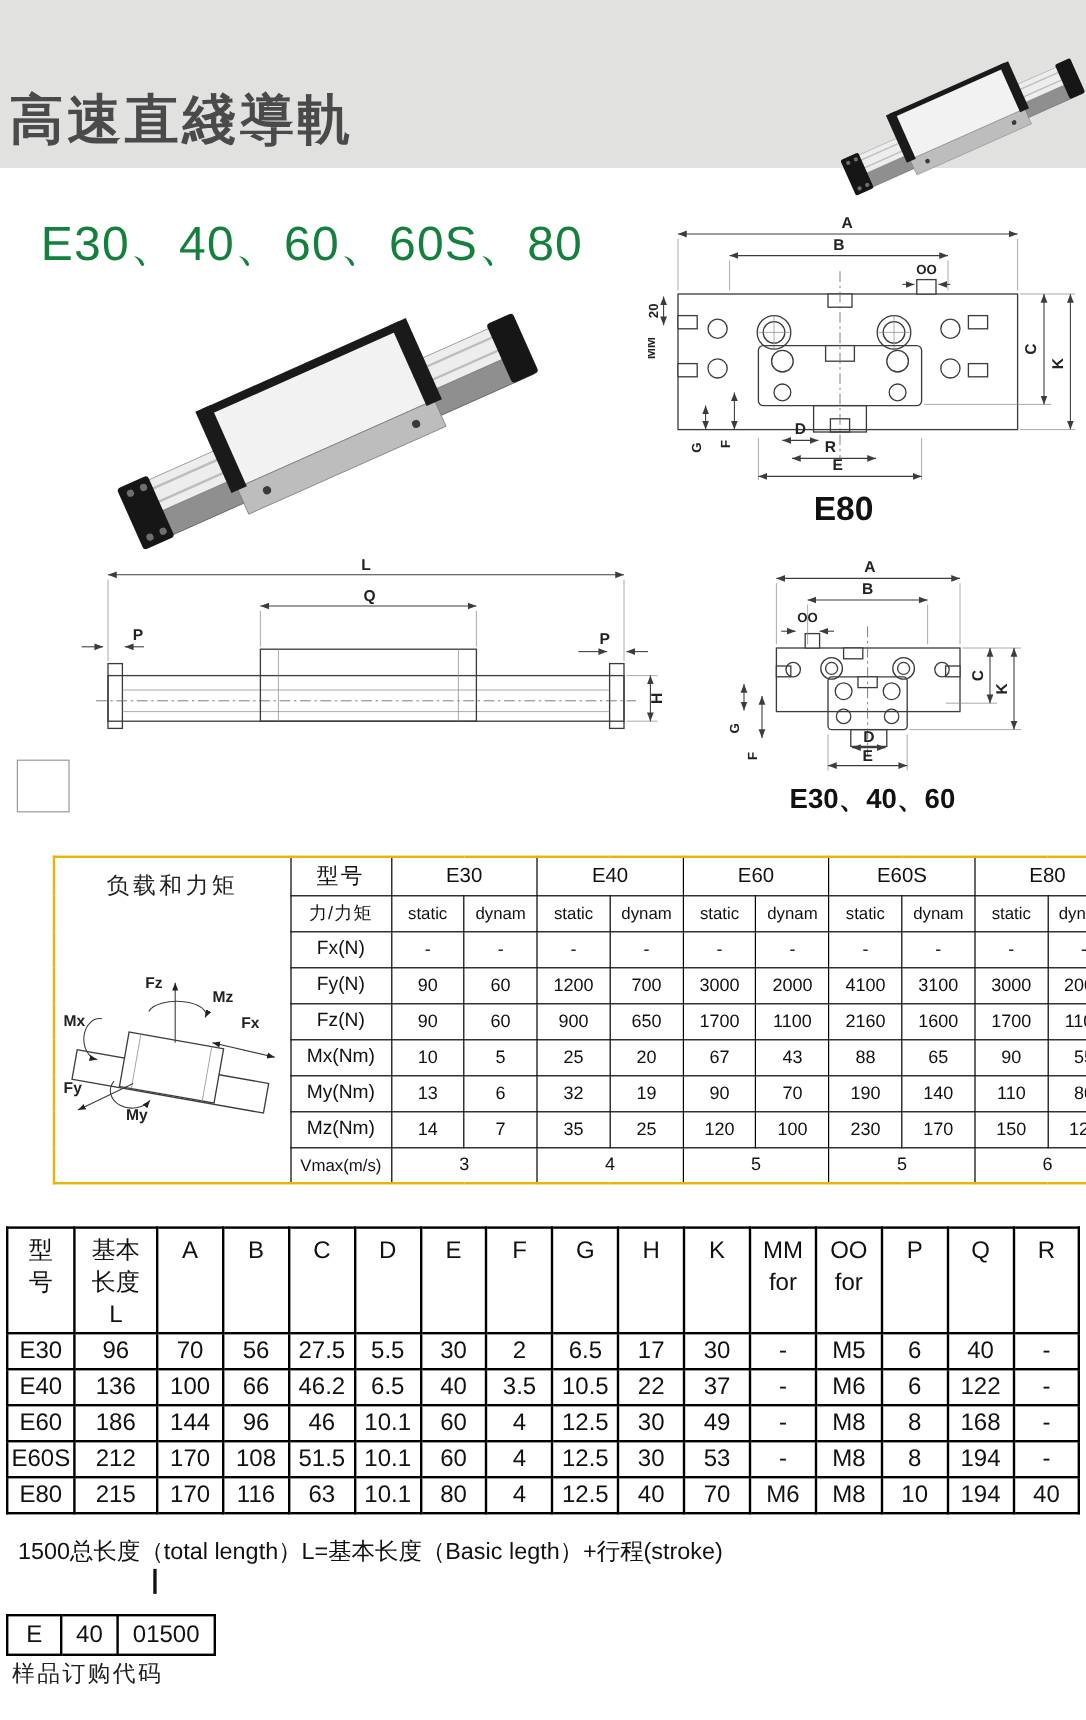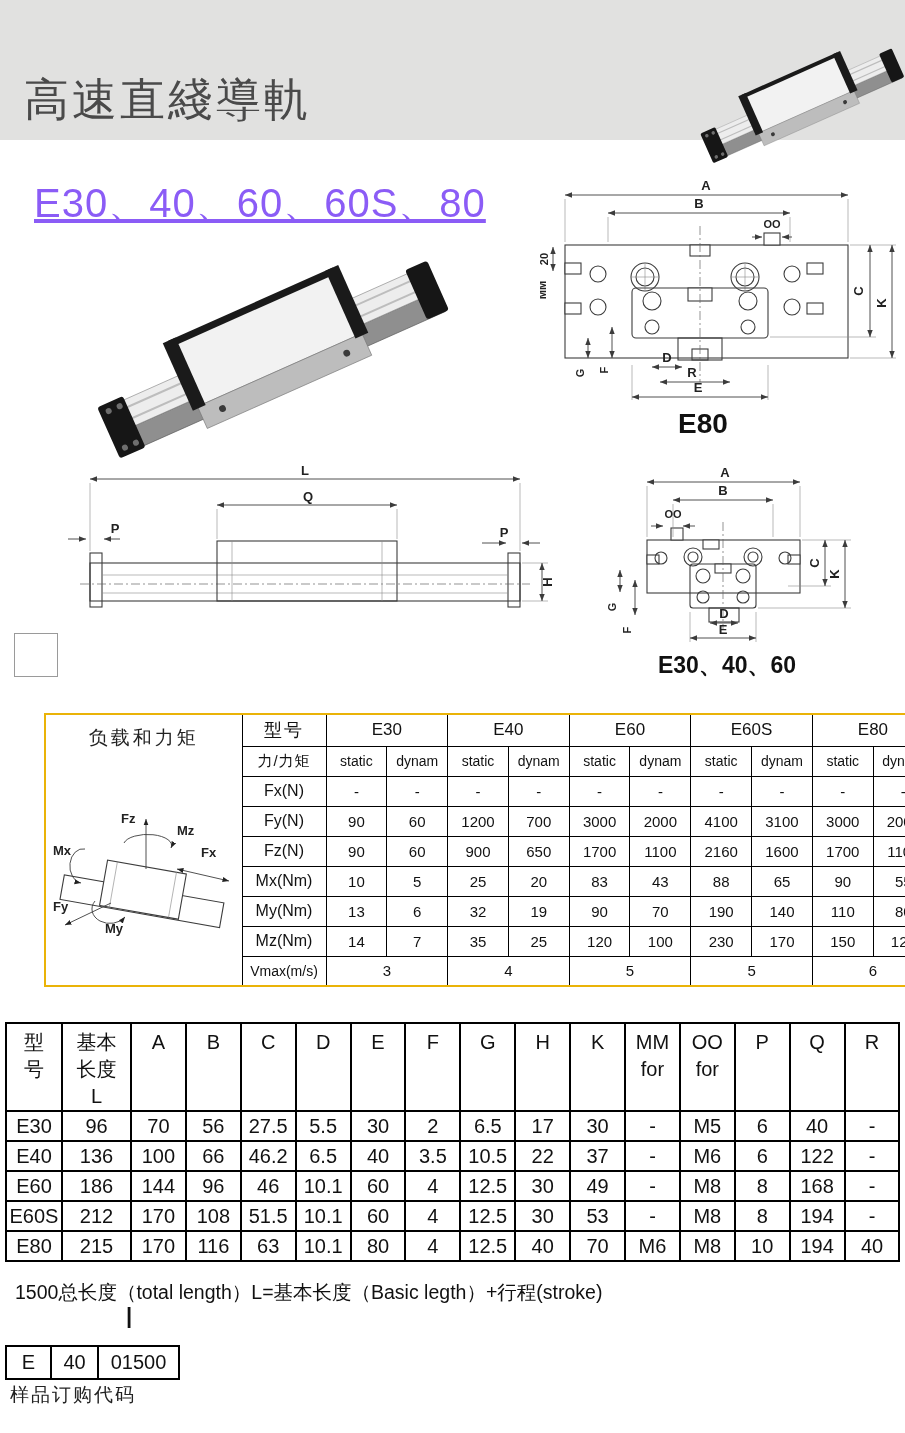--- a/index.html
+++ b/index.html
@@ -1,20 +1,20 @@
 <!DOCTYPE html>
 <html><head>
 <meta charset="utf-8">
 <style>
   html,body{margin:0;padding:0;background:#fff;}
   .canvas{position:relative;width:905px;height:1433px;background:#ffffff;overflow:hidden;
           font-family:"Liberation Sans",sans-serif;color:#111;}
   .grayband{position:absolute;left:0;top:0;width:905px;height:140px;background:#e1e1e0;}
-  .title{position:absolute;left:24px;top:70px;font-size:45px;color:#4a4a4a;letter-spacing:3px;font-weight:400;}
-  .models{position:absolute;left:34px;top:176px;font-size:40px;color:#8b5cf6;letter-spacing:1px;text-decoration:underline;}
+  .title{position:absolute;left:8px;top:70px;font-size:45px;color:#4a4a4a;letter-spacing:3px;font-weight:700;}
+  .models{position:absolute;left:34px;top:176px;font-size:40px;color:#15803d;letter-spacing:1px;}
   .abs{position:absolute;}
   
   table{border-collapse:collapse;table-layout:fixed;}
   .t1{position:absolute;left:8px;top:713px;width:889px;height:272px;border:2px solid #eab308;text-align:center;margin-left:36px;}
   .t1 th,.t1 td{border:1px solid #000;padding:0;font-weight:normal;vertical-align:middle;}
   .t1 .mh{font-size:18px;letter-spacing:2px;}
   .t1 .mn{font-size:17px;}
   .t1 .fh{font-size:15px;letter-spacing:1px;}
   .t1 .sd{font-size:14px;}
   .t1 .rl{font-size:16px;}
@@ -377,21 +377,21 @@
       <td class="v">1600</td>
       <td class="v">1700</td>
       <td class="v">1100</td>
     </tr>
     <tr style="height:30px;">
       <th class="rl">Mx(Nm)</th>
       <td class="v">10</td>
       <td class="v">5</td>
       <td class="v">25</td>
       <td class="v">20</td>
-      <td class="v">83</td>
+      <td class="v">67</td>
       <td class="v">43</td>
       <td class="v">88</td>
       <td class="v">65</td>
       <td class="v">90</td>
       <td class="v">55</td>
     </tr>
     <tr style="height:30px;">
       <th class="rl">My(Nm)</th>
       <td class="v">13</td>
       <td class="v">6</td>

